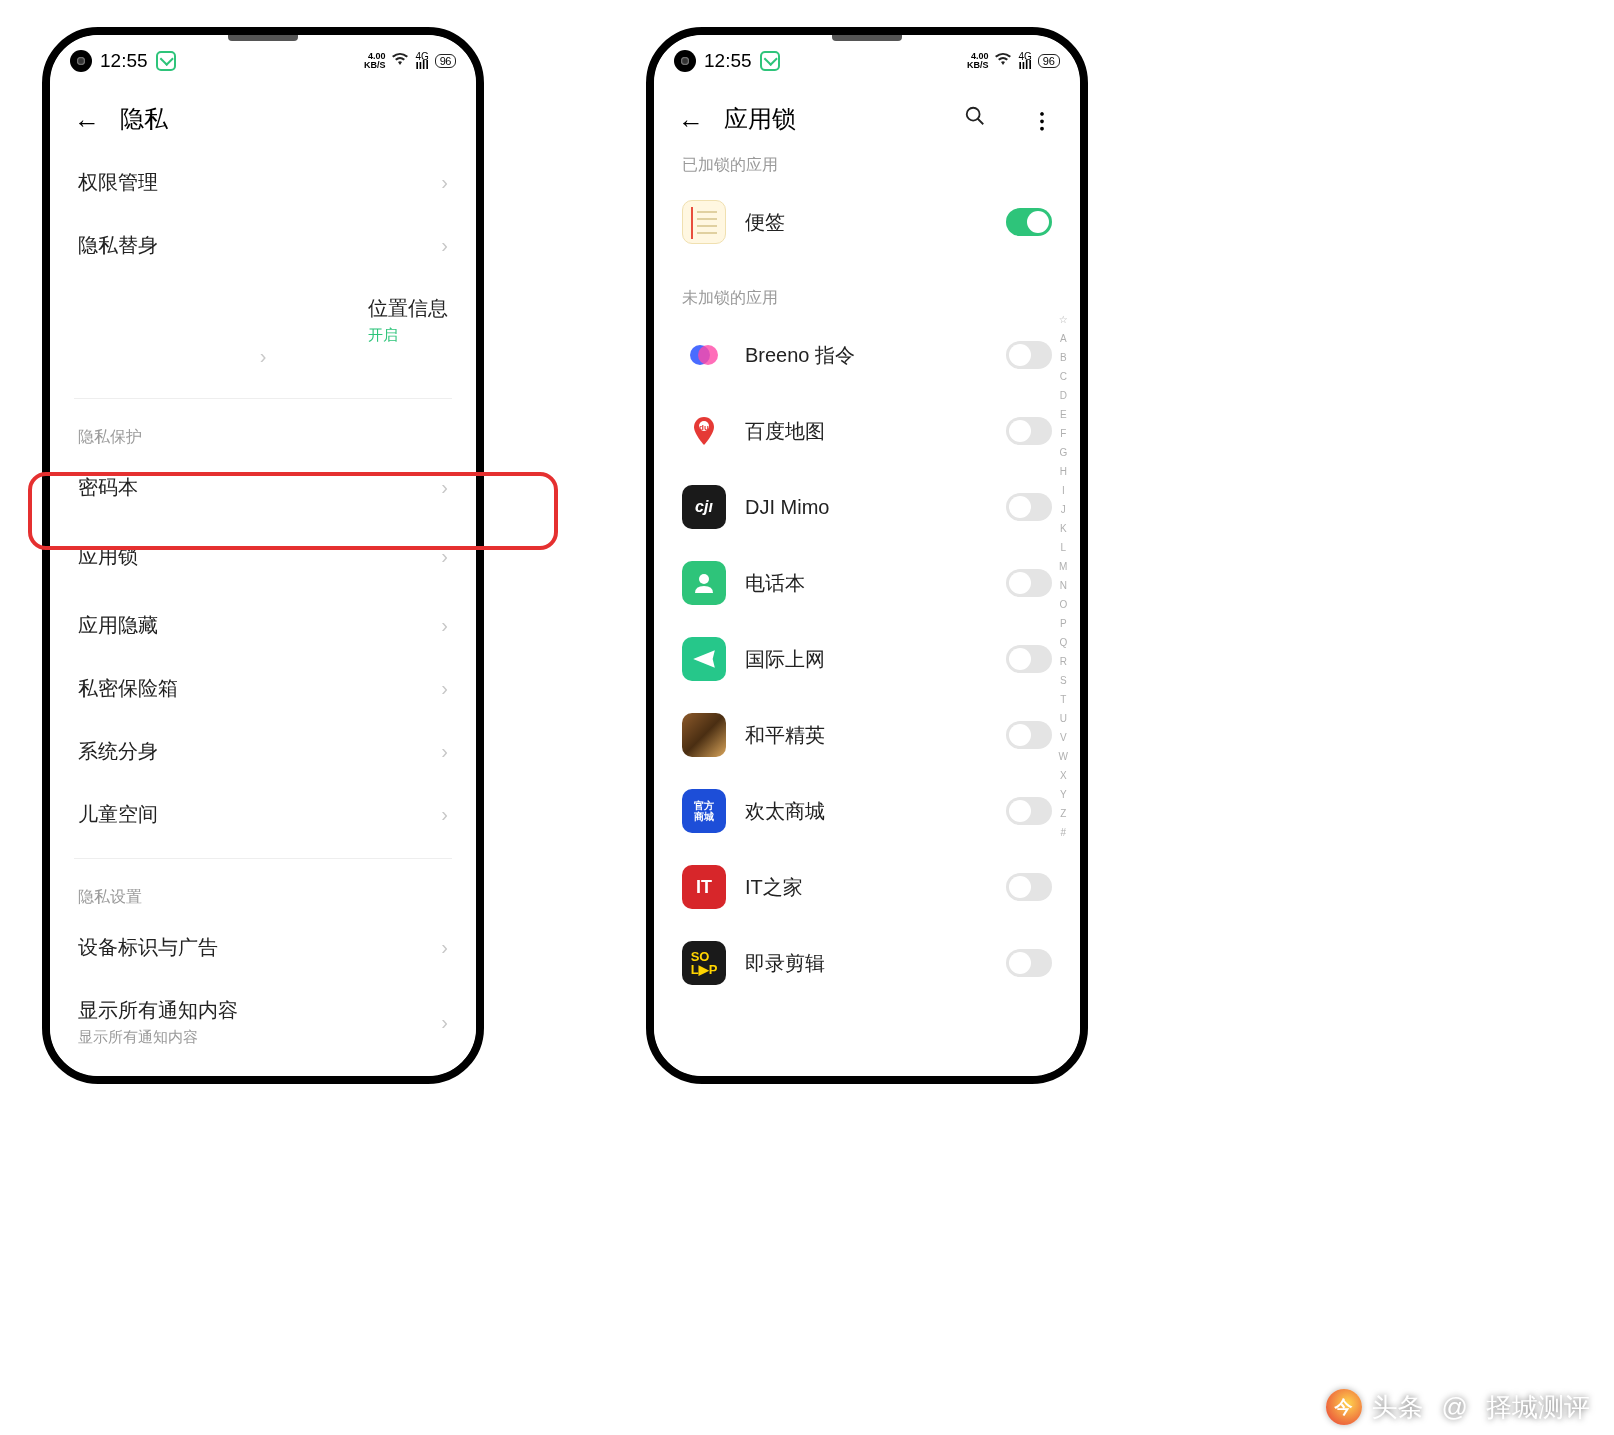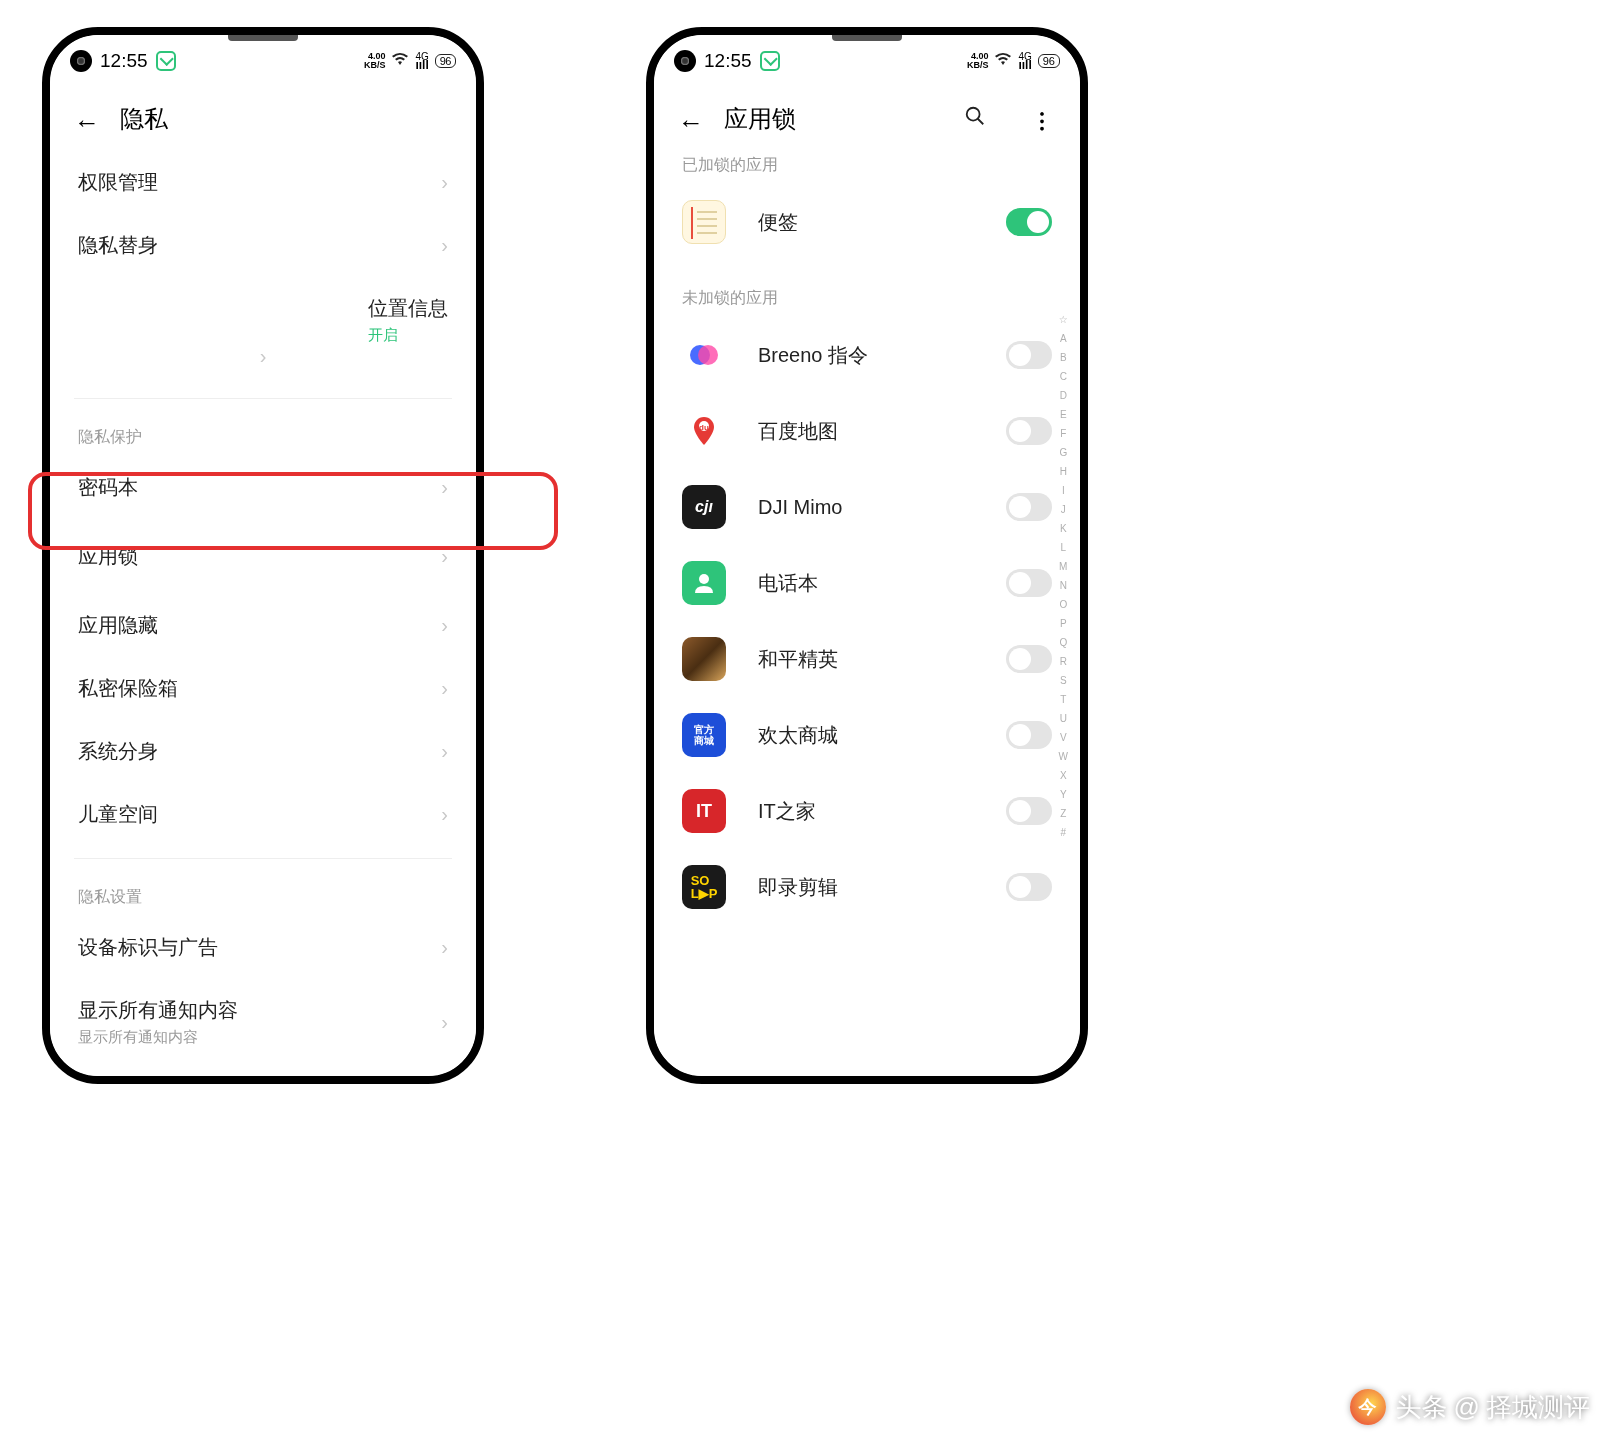--- a/index.html
+++ b/index.html
@@ -48,33 +48,33 @@
   .row-sub { font-size:15px; color:#2ec47a; margin-top:4px; }
   .row-sub.gray { color:#9a9a9a; }
   .chev { color:#c8c8c8; font-size:20px; }
   .highlight {
     position:absolute;
     border:4px solid #e53030;
     border-radius:18px;
     pointer-events:none;
   }
   
-  .app-row { display:flex; align-items:center; gap:32px; padding:16px 0; }
+  .app-row { display:flex; align-items:center; gap:19px; padding:16px 0; }
   .app-icon { width:44px; height:44px; border-radius:10px; display:flex; align-items:center; justify-content:center; font-size:20px; color:#fff; font-weight:600; flex:0 0 44px; }
   .app-label { flex:1; font-size:20px; color:#222; }
   .toggle { width:46px; height:28px; border-radius:14px; position:relative; }
   .toggle.on { background:#2ec47a; }
   .toggle.off { background:#e4e4e4; }
   .toggle::after { content:""; position:absolute; width:22px; height:22px; border-radius:50%; background:#fff; top:3px; }
   .toggle.on::after { right:3px; }
   .toggle.off::after { left:3px; }
   .alpha-index { position:absolute; right:12px; top:275px; display:flex; flex-direction:column; gap:0px; font-size:10px; color:#b0b0b0; text-align:center; line-height:19px;}
   .watermark { position:absolute; bottom:10px; right:24px; display:flex; align-items:center; gap:10px; }
   .wm-logo { width:36px; height:36px; border-radius:50%; background:radial-gradient(circle at 60% 40%, #ffd54f, #e53935); display:flex; align-items:center; justify-content:center; color:#fff; font-size:18px; font-weight:700; box-shadow:0 0 6px rgba(0,0,0,.3);}
-  .wm-text { color:#fff; font-size:26px; text-shadow:0 0 6px rgba(0,0,0,.6); display:flex; align-items:center; gap:2px;}
+  .wm-text { color:#fff; font-size:26px; text-shadow:0 0 6px rgba(0,0,0,.6); display:flex; align-items:center; gap:14px;}
   .notes-icon{background:#fff7e1;border:1px solid #f0e0b0;position:relative;}
   .notes-icon::before{content:"";position:absolute;left:8px;top:6px;width:2px;height:32px;background:#e84d3d;}
   .notes-icon::after{content:"";position:absolute;left:14px;top:10px;right:8px;height:2px;background:#e0d0a0;box-shadow:0 7px 0 #e0d0a0,0 14px 0 #e0d0a0,0 21px 0 #e0d0a0;}
 </style>
 </head>
 <body>
 
 <div class="phone phone-left">
   <div class="notch-speaker"></div>
   <div class="screen">
@@ -233,20 +233,29 @@
         <div class="toggle off"></div>
       </div>
       <div class="app-row">
         <div class="app-icon" style="background:#2ec47a;">
             <svg width="24" height="24" viewBox="0 0 24 24">
               <circle cx="12" cy="8" r="5" fill="#fff"></circle>
               <path d="M3 22 Q3 15 12 15 Q21 15 21 22 Z" fill="#fff"></path>
             </svg>
           </div>
         <div class="app-label">电话本</div>
+        <div class="toggle off"></div>
+      </div>
+      <div class="app-row">
+        <div class="app-icon" style="background:#26c78a;">
+            <svg width="26" height="26" viewBox="0 0 24 24">
+              <path d="M2 12 L22 4 L20 12 L22 20 Z" fill="#fff"></path>
+            </svg>
+          </div>
+        <div class="app-label">国际上网</div>
         <div class="toggle off"></div>
       </div>
       <div class="app-row">
         <div class="app-icon" style="background:linear-gradient(135deg,#8d5a2b,#4a2e12,#d9a55b);"></div>
         <div class="app-label">和平精英</div>
         <div class="toggle off"></div>
       </div>
       <div class="app-row">
         <div class="app-icon" style="background:#1d4ed8;font-size:10px;line-height:11px;">官方<br>商城</div>
         <div class="app-label">欢太商城</div>

